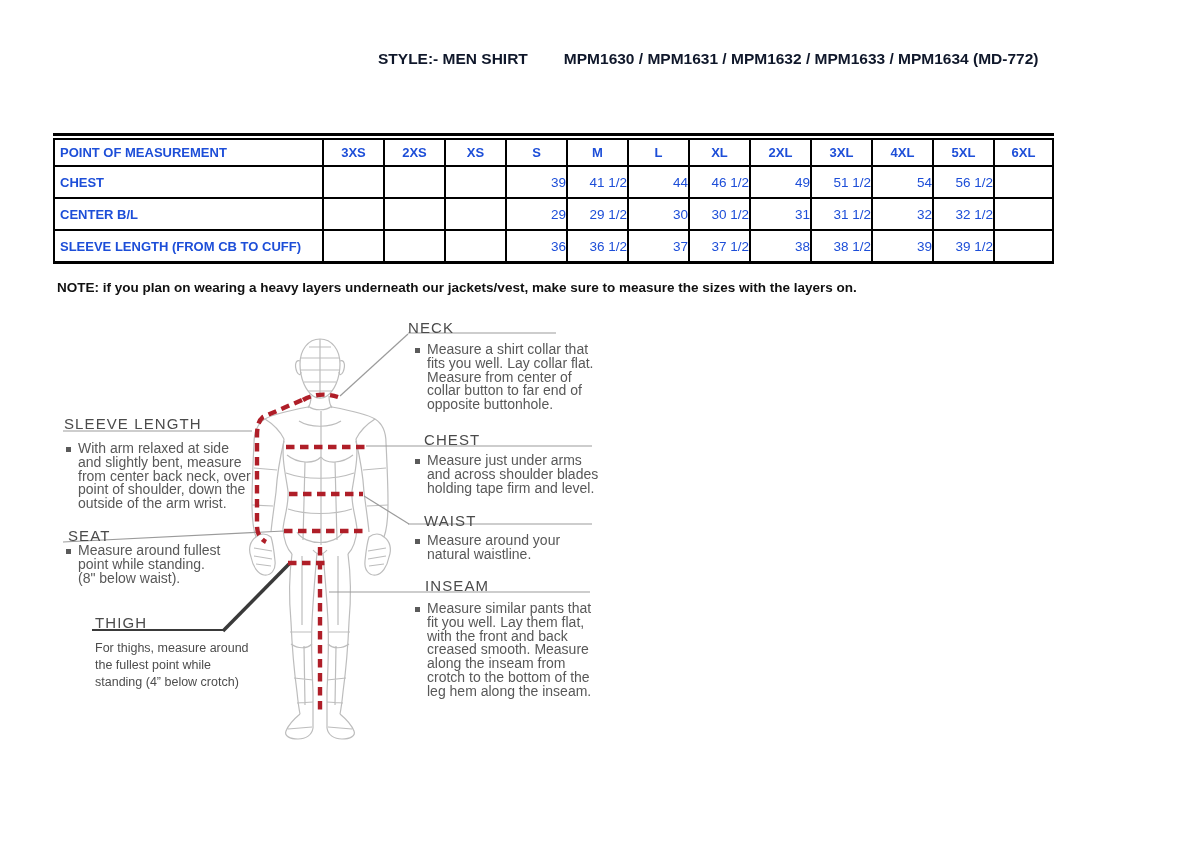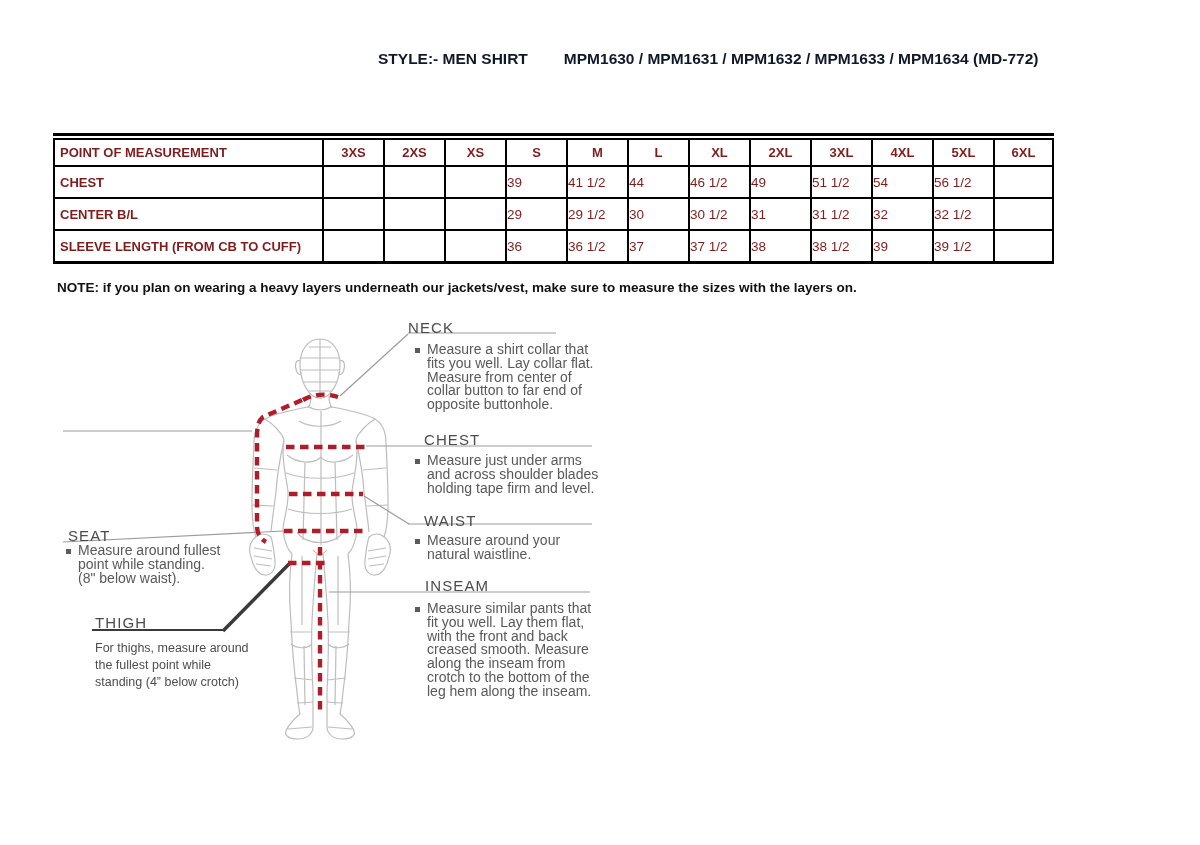--- a/index.html
+++ b/index.html
@@ -7,24 +7,24 @@
         font-family:"Liberation Sans", sans-serif;overflow:hidden;}
 
   
   .title{position:absolute;left:378px;top:50px;display:flex;gap:36px;
          font-size:15.5px;font-weight:bold;color:#0f172a;white-space:nowrap;}
 
   
   .toprule{position:absolute;left:53px;top:133px;width:1001px;height:3px;background:#000;}
   table.size{position:absolute;left:53px;top:138px;border-collapse:collapse;table-layout:fixed;
              border:2px solid #000;border-bottom:3px solid #000;}
-  table.size th,table.size td{border:2px solid #000;padding:0;color:#7f1d1d;overflow:hidden;white-space:nowrap;}
+  table.size th,table.size td{border:2px solid #000;padding:0;color:#1d4ed8;overflow:hidden;white-space:nowrap;}
   table.size th{height:25px;font-size:13px;font-weight:bold;text-align:center;}
   table.size th.poml{text-align:left;padding-left:5px;}
-  table.size td{height:30px;font-size:13.5px;text-align:left;font-weight:normal;}
+  table.size td{height:30px;font-size:13.5px;text-align:right;font-weight:normal;}
   table.size td.rowlabel{text-align:left;padding-left:5px;font-weight:bold;font-size:13px;}
 
   
   .note{position:absolute;left:57px;top:280px;font-size:13.5px;font-weight:bold;color:#111;white-space:nowrap;}
 
   
   svg.diagram{position:absolute;left:0;top:310px;}
   .sec{position:absolute;color:#575757;}
   .sec-h{font-size:15px;letter-spacing:1.1px;color:#4b4b4b;white-space:nowrap;}
   .sec-body{display:flex;align-items:flex-start;}
@@ -237,20 +237,31 @@
       <div class="sec-text">Measure similar pants that
 fit you well. Lay them flat,
 with the front and back
 creased smooth. Measure
 along the inseam from
 crotch to the bottom of the
 leg hem along the inseam.</div>
     </div>
   </div>
 
+  <div class="sec" style="left:63px;top:415px;width:210px">
+    <div class="sec-h" style="margin-left:1px">SLEEVE LENGTH</div>
+    <div class="sec-body" style="margin-top:10px;padding-left:3px">
+      <span class="bullet"></span>
+      <div class="sec-text">With arm relaxed at side
+and slightly bent, measure
+from center back neck, over
+point of shoulder, down the
+outside of the arm wrist.</div>
+    </div>
+  </div>
 
   <div class="sec" style="left:63px;top:527px;width:200px">
     <div class="sec-h" style="margin-left:5px">SEAT</div>
     <div class="sec-body" style="padding-left:3px">
       <span class="bullet"></span>
       <div class="sec-text">Measure around fullest
 point while standing.
 (8" below waist).</div>
     </div>
   </div>

